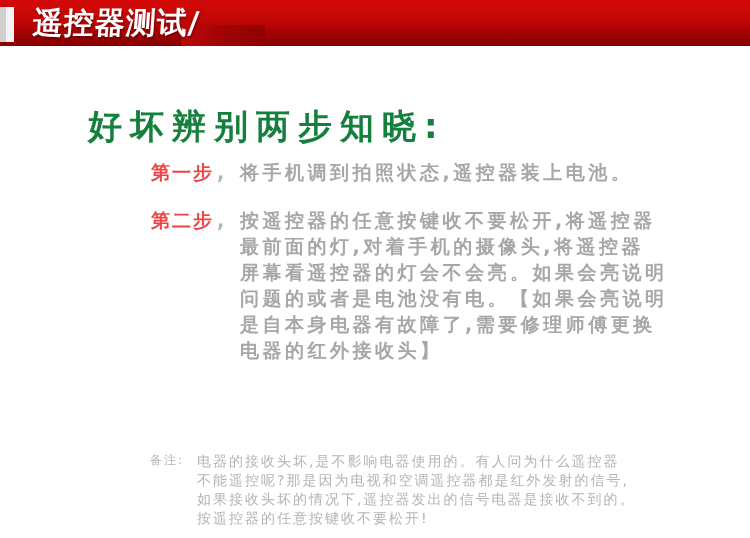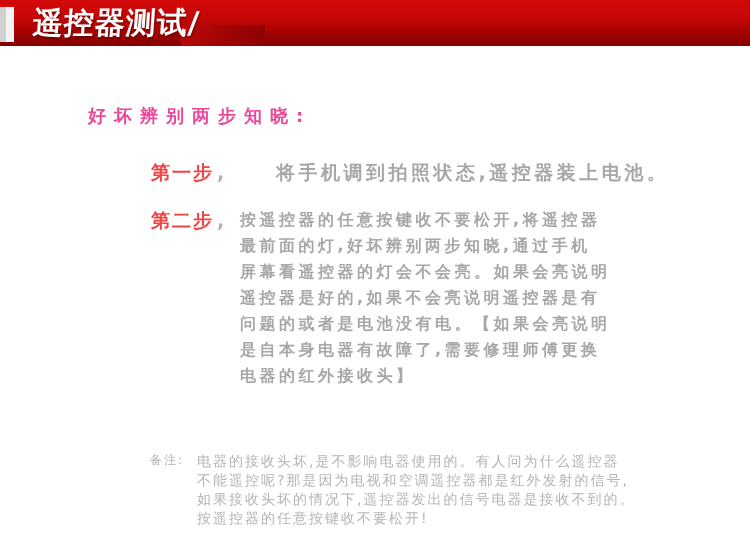--- a/index.html
+++ b/index.html
@@ -34,47 +34,46 @@
     font-size:30px; font-weight:bold; color:#ffffff;
     letter-spacing:1px;
     transform:skewX(-4deg);
     text-shadow:1px 2px 2px rgba(80,0,0,0.55);
     white-space:nowrap;
   }
 
   
   .section-title {
     position:absolute; left:88px; top:104px;
-    font-size:18px; font-weight:bold;
-    letter-spacing:8px; color:#ec4899;
+    font-size:34px; font-weight:bold;
+    letter-spacing:8px; color:#15803d;
     white-space:nowrap;
   }
 
   .step-label {
     position:absolute;
     font-size:19px; font-weight:bold;
     letter-spacing:2px; white-space:nowrap;
   }
   .step-label .label-text { color:#ef4444; }
   .step-label .label-sep  { color:#b3b3b3; margin-left:3px; }
 
   .step1-label { left:151px; top:160px; }
   .step1-text {
     position:absolute; left:240px; top:160px;
     font-size:19px; font-weight:bold;
     letter-spacing:3.5px; color:#a7a7a7;
     white-space:nowrap;
-    margin-left:36px;
   }
 
   .step2-label { left:151px; top:208px; }
   .step2-paragraph {
     position:absolute; left:240px; top:207px;
     width:470px;
-    font-size:16px; font-weight:bold;
+    font-size:19px; font-weight:bold;
     letter-spacing:3.5px; color:#a7a7a7;
   }
   .step2-paragraph .para-line {
     height:26px; line-height:26px; white-space:nowrap;
   }
 
   .note-label {
     position:absolute; left:150px; top:452px;
     font-size:12px; color:#b4b4b4;
     letter-spacing:2px; white-space:nowrap;
@@ -105,23 +104,22 @@
   <div class="step-label step1-label">
     <span class="label-text">第一步</span><span class="label-sep">,</span>
   </div>
   <div class="step1-text">将手机调到拍照状态,遥控器装上电池。</div>
 
   <div class="step-label step2-label">
     <span class="label-text">第二步</span><span class="label-sep">,</span>
   </div>
   <div class="step2-paragraph">
     <div class="para-line">按遥控器的任意按键收不要松开,将遥控器</div>
-    <div class="para-line">最前面的灯,好坏辨别两步知晓,通过手机</div>
+    <div class="para-line">最前面的灯,对着手机的摄像头,将遥控器</div>
     <div class="para-line">屏幕看遥控器的灯会不会亮。如果会亮说明</div>
-    <div class="para-line">遥控器是好的,如果不会亮说明遥控器是有</div>
     <div class="para-line">问题的或者是电池没有电。【如果会亮说明</div>
     <div class="para-line">是自本身电器有故障了,需要修理师傅更换</div>
     <div class="para-line">电器的红外接收头】</div>
   </div>
 
   <div class="note-label">备注:</div>
   <div class="note-lines">
     <div class="note-line">电器的接收头坏,是不影响电器使用的。有人问为什么遥控器</div>
     <div class="note-line">不能遥控呢?那是因为电视和空调遥控器都是红外发射的信号,</div>
     <div class="note-line">如果接收头坏的情况下,遥控器发出的信号电器是接收不到的。</div>

